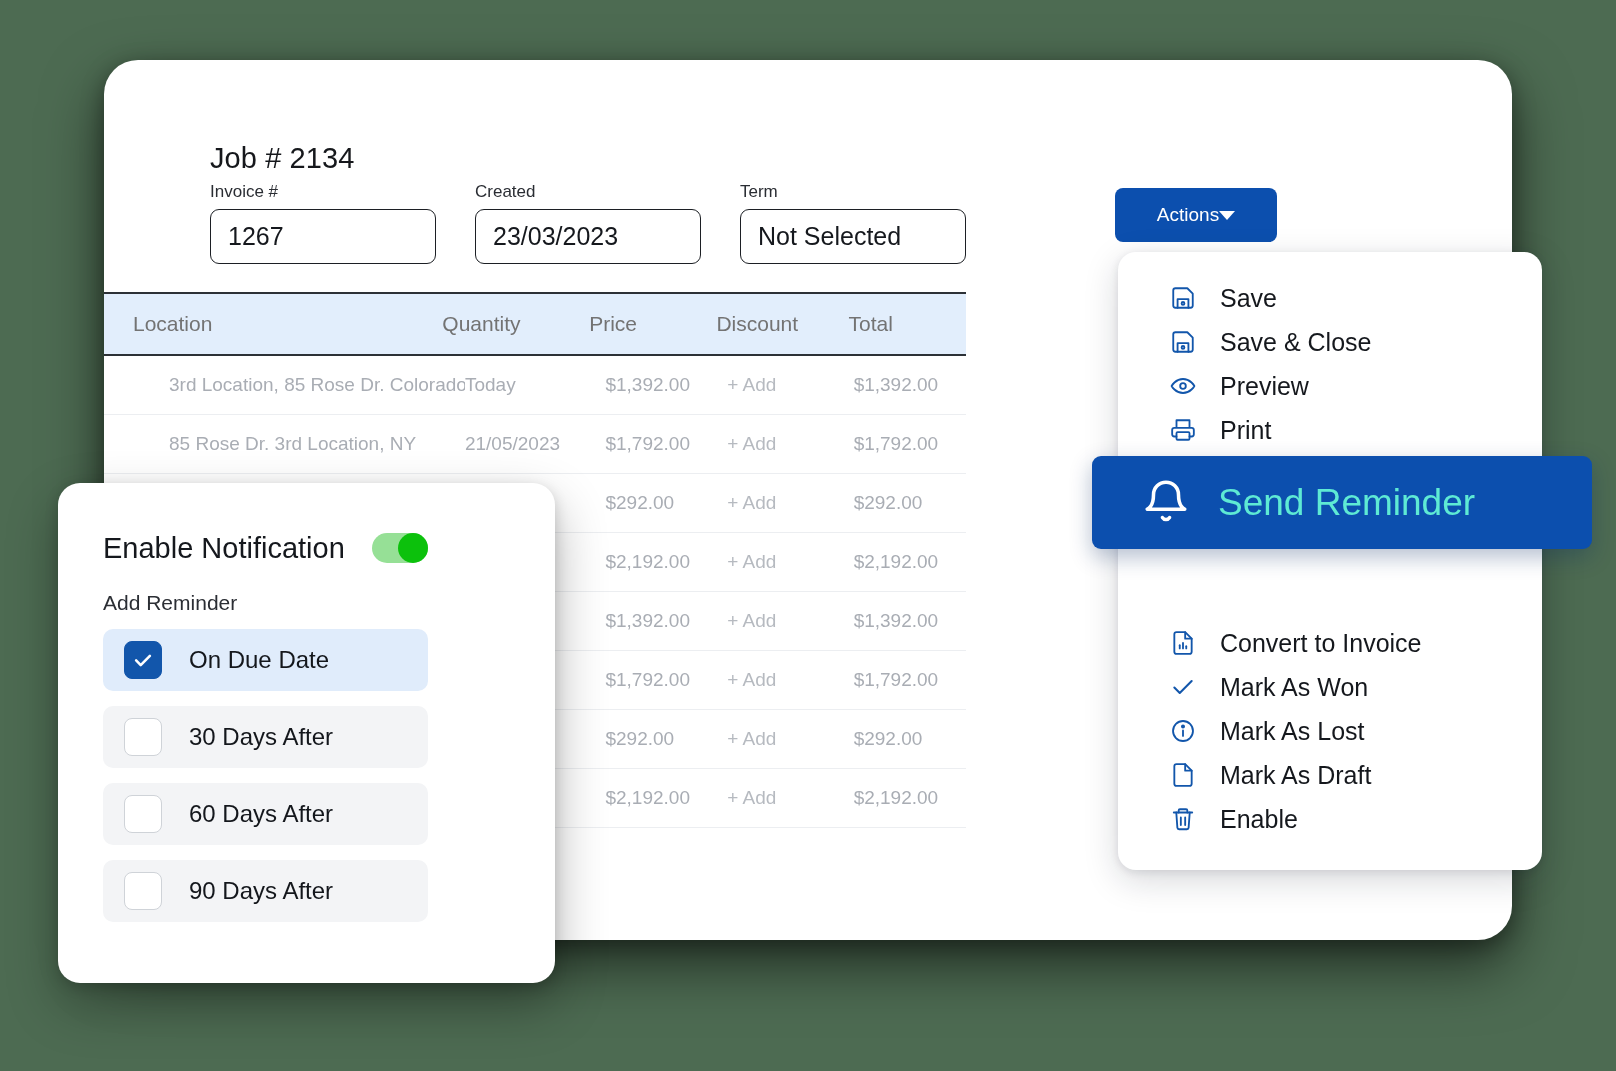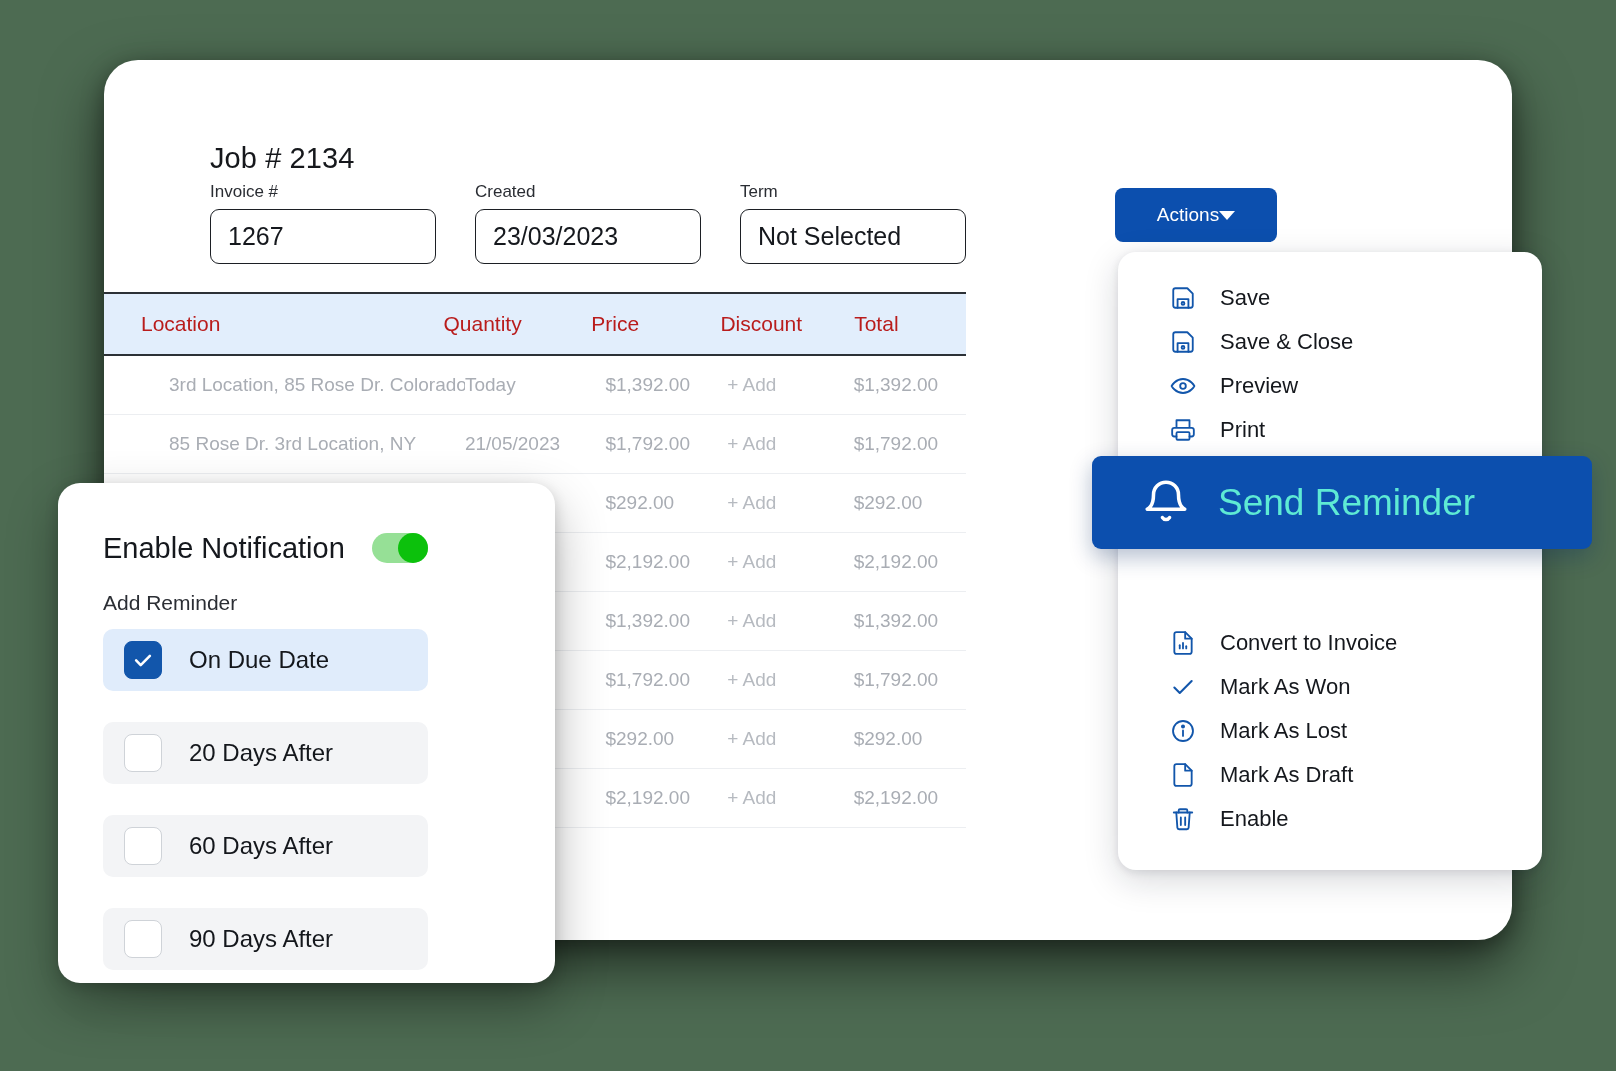--- a/index.html
+++ b/index.html
@@ -39,21 +39,21 @@
   }
 
   
   .table{
     position:absolute;left:0px;top:232px;width:862px;
   }
   .thead{
     display:flex;align-items:center;height:60px;background:#e2eefc;
     border-top:2.3px solid #2c3136;border-bottom:2.3px solid #2c3136;
   }
-  .thead .th{font-size:21px;color:#b91c1c;margin-left:8px;}
+  .thead .th{font-size:21px;color:#737373;}
   .trow{
     display:flex;align-items:center;height:58px;border-bottom:1.4px solid #eceef1;
     color:#a9adb4;font-size:19px;padding-left:36px;
   }
   .c-loc{width:345px;padding-left:29px;box-sizing:border-box;white-space:nowrap;overflow:hidden;}
   .c-qty{width:150px;}
   .c-price{width:130px;}
   .c-disc{width:135px;}
   .c-total{width:120px;}
   .trow .c-disc{color:#b6bac0;}
@@ -74,21 +74,21 @@
   .dropdown{
     position:absolute;left:1014px;top:192px;width:424px;height:618px;
     background:#fff;border-radius:18px;
     box-shadow:0 10px 34px rgba(15,22,40,.17), 0 2px 8px rgba(15,22,40,.10);
   }
   .menu{position:absolute;left:0;top:24px;width:100%;}
   .mi{
     display:flex;align-items:center;height:44px;padding-left:52px;cursor:pointer;
   }
   .mi .ic{width:26px;height:26px;flex:0 0 26px;display:flex;align-items:center;justify-content:center;margin-right:24px;}
-  .mi .lbl{font-size:22px;color:#15181d;white-space:nowrap;}
+  .mi .lbl{font-size:25px;color:#15181d;white-space:nowrap;}
   .mi-gap{height:16px;}
 
   
   .send-reminder{
     position:absolute;left:1092px;top:456px;width:500px;height:93px;
     background:#0c4fae;border-radius:9px;display:flex;align-items:center;
     padding-left:49px;box-sizing:border-box;cursor:pointer;
     box-shadow:0 8px 22px rgba(10,44,100,.30);
   }
   .send-reminder .bell{margin-right:27px;display:flex;align-items:center;}
@@ -109,21 +109,21 @@
     width:56px;height:30px;border-radius:15px;background:#96e096;position:relative;cursor:pointer;flex:0 0 56px;
   }
   .toggle .knob{
     position:absolute;right:0;top:0;width:30px;height:30px;border-radius:50%;background:#0cc10c;
   }
   .notif-sub{
     position:absolute;left:45px;top:108px;font-size:21px;color:#2b2e34;white-space:nowrap;
   }
   .opts{position:absolute;left:45px;top:146px;width:325px;}
   .opt{
-    display:flex;align-items:center;height:62px;border-radius:10px;margin-bottom:31px;
+    display:flex;align-items:center;height:62px;border-radius:10px;margin-bottom:15px;
     padding-left:21px;box-sizing:border-box;background:#f3f4f6;cursor:pointer;
   }
   .opt.sel{background:#e0ecfb;}
   .cbox{
     width:36px;height:36px;border-radius:8px;border:1.6px solid #cfd3d8;background:#fff;
     flex:0 0 36px;margin-right:27px;display:flex;align-items:center;justify-content:center;
   }
   .opt.sel .cbox{background:#1256ab;border-color:#1256ab;}
   .opt .lbl{font-size:24px;color:#14171c;white-space:nowrap;}
 </style>
@@ -351,21 +351,21 @@
         <div class="opt sel">
           <span class="cbox">
             <svg width="22" height="22" viewBox="0 0 24 24" fill="none" stroke="#ffffff" stroke-width="2.8" stroke-linecap="round" stroke-linejoin="round">
               <path d="M4.5 12.5l5 5 10-10"></path>
             </svg>
           </span>
           <span class="lbl">On Due Date</span>
         </div>
         <div class="opt">
           <span class="cbox"></span>
-          <span class="lbl">20 Days After</span>
+          <span class="lbl">30 Days After</span>
         </div>
         <div class="opt">
           <span class="cbox"></span>
           <span class="lbl">60 Days After</span>
         </div>
         <div class="opt">
           <span class="cbox"></span>
           <span class="lbl">90 Days After</span>
         </div>
       </div>

